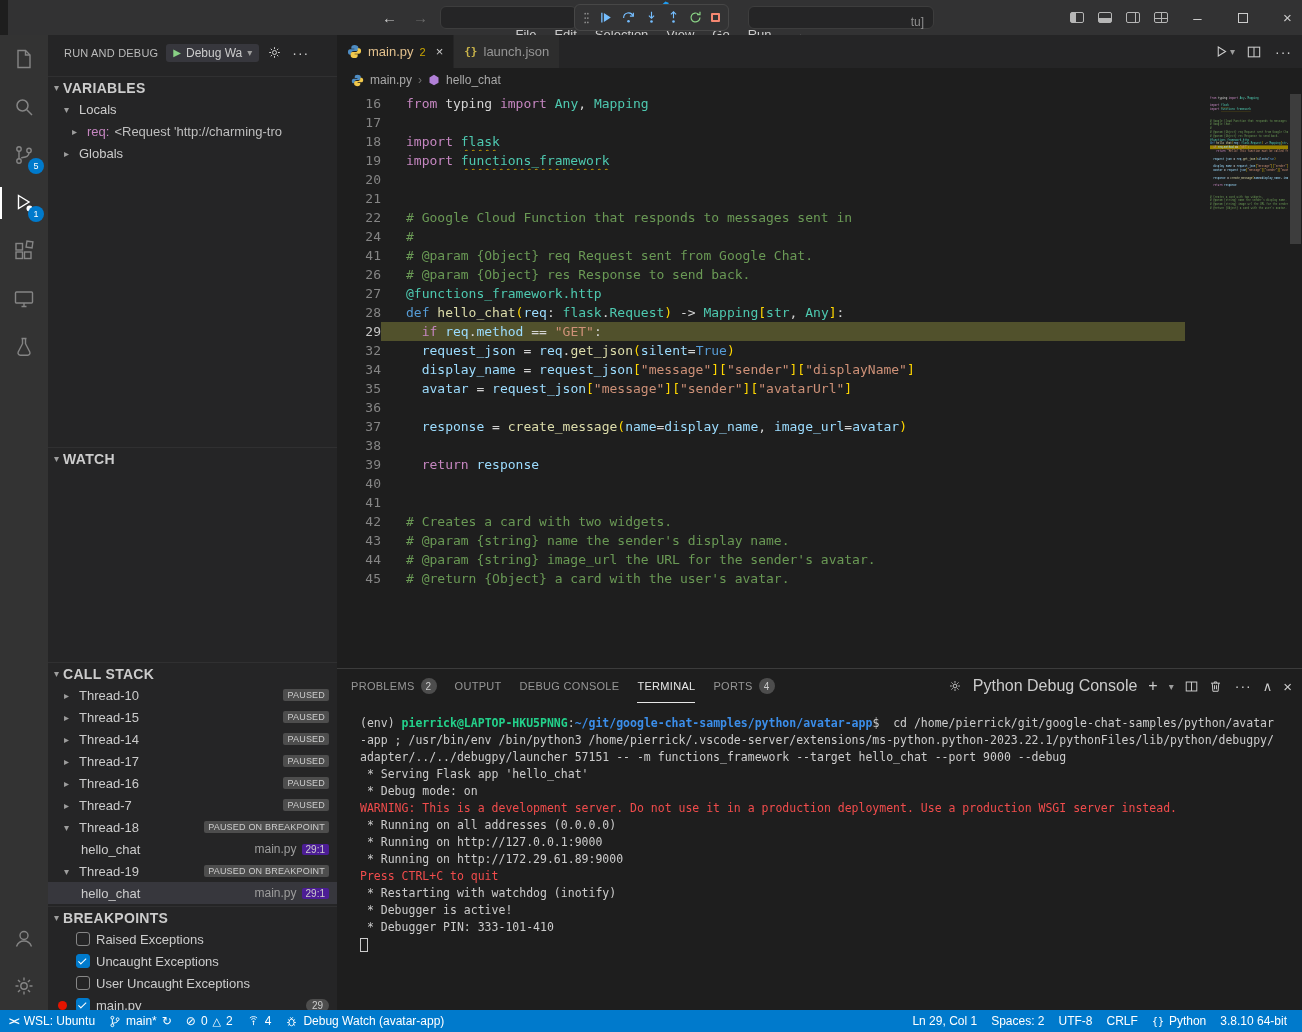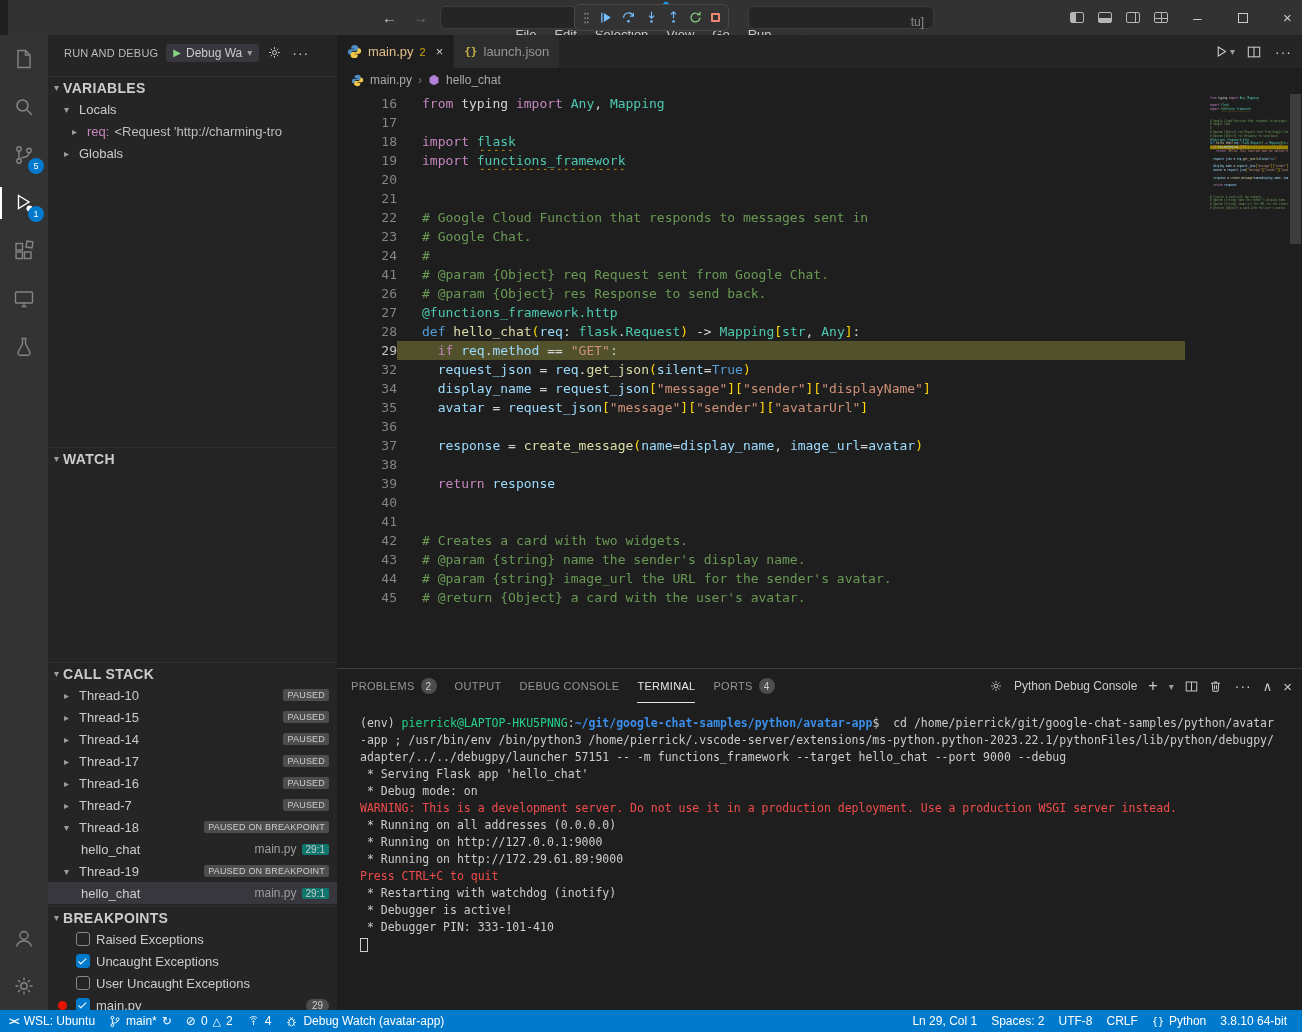--- a/index.html
+++ b/index.html
@@ -54,21 +54,21 @@
   .tree-row{height:22px;display:flex;align-items:center;gap:5px;padding-left:16px;cursor:pointer;white-space:nowrap;overflow:hidden;}
   .tree-row.indent2{padding-left:24px;}
   .tree-row .chev{width:10px;}
   .var-name{color:#c586c0;}
   .var-value{color:#bfbfbf;overflow:hidden;white-space:nowrap;}
   .tree-row.selected{background:#37373d;}
   .cs-name{color:#cccccc;}
   .cs-right{margin-left:auto;margin-right:8px;display:flex;align-items:center;gap:5px;}
   .cs-badge{font-size:9px;color:#cccccc;background:#4d4d4d;border-radius:2px;padding:1px 4px;letter-spacing:.2px;white-space:nowrap;}
   .cs-file{color:#9d9d9d;font-size:12px;}
-  .cs-loc{font-size:10px;color:#cccccc;background:#0f766e;border-radius:2px;padding:0 4px;}
+  .cs-loc{font-size:10px;color:#cccccc;background:#4c1d95;border-radius:2px;padding:0 4px;}
   .frame{padding-left:33px;}
   .bp-row{height:22px;display:flex;align-items:center;gap:6px;padding-left:28px;position:relative;cursor:pointer;}
   .bp-dot{position:absolute;left:10px;width:9px;height:9px;border-radius:50%;background:#e51400;}
   .bp-check{width:14px;height:14px;border:1px solid #878787;border-radius:3px;flex:none;display:flex;align-items:center;justify-content:center;}
   .bp-check.checked{background:#007acc;border-color:#007acc;}
   .bp-check.checked::after{content:'';width:7px;height:3px;border-left:1.6px solid #fff;border-bottom:1.6px solid #fff;transform:rotate(-45deg) translate(0,-1px);display:block;}
   .bp-label{color:#cccccc;}
   .bp-badge{margin-left:auto;margin-right:8px;font-size:10px;color:#cccccc;background:#4d4d4d;border-radius:8px;padding:1px 6px;}
 
   
@@ -77,21 +77,21 @@
   .tab{display:flex;align-items:center;gap:6px;padding:0 10px;background:#2d2d2d;border-right:1px solid #252526;font-size:13px;color:#969696;cursor:pointer;}
   .tab.active{background:#1e1e1e;}
   .tab-label.mod{color:#e2c08d;}
   .tab-problem{color:#cca700;font-size:11px;}
   .tab-close{color:#cccccc;font-size:13px;margin-left:4px;}
   .json-ic{color:#cbb54a;font-weight:bold;font-family:"DejaVu Sans Mono",monospace;font-size:11px;}
   .editor-actions{position:absolute;right:10px;top:0;height:33px;display:flex;align-items:center;gap:12px;color:#cccccc;}
   .breadcrumbs{height:24px;display:flex;align-items:center;gap:6px;padding-left:14px;font-size:12px;color:#a9a9a9;flex:none;background:#1e1e1e;}
   .bc-sep{color:#6e6e6e;}
   .editor{flex:1;position:relative;overflow:hidden;font-family:"DejaVu Sans Mono","Liberation Mono",monospace;font-size:13px;}
-  .code-rows{position:absolute;left:16px;top:2px;right:117px;}
+  .code-rows{position:absolute;left:0;top:2px;right:117px;}
   .code-row{display:flex;height:19px;line-height:19px;white-space:pre;}
   .ln-num{width:44px;text-align:right;color:#858585;flex:none;position:relative;}
   .code-row{position:relative;padding-left:0;}
   .ln-code{flex:1;padding-left:25px;overflow:hidden;}
   .code-row.current .ln-code{background:#51512c;}
   .code-row.current .ln-num{color:#c6c6c6;}
   .tk-k{color:#c586c0;} .tk-kb{color:#569cd6;} .tk-t{color:#4ec9b0;} .tk-f{color:#dcdcaa;}
   .tk-v{color:#9cdcfe;} .tk-s{color:#ce9178;} .tk-c{color:#6a9955;} .tk-p{color:#d4d4d4;} .tk-b{color:#ffd700;}
   .tk-u{color:#4ec9b0;text-decoration:underline wavy #c8a000 1px;text-underline-offset:3px;}
   .minimap{position:absolute;right:14px;top:4px;width:78px;height:560px;overflow:hidden;}
@@ -101,25 +101,25 @@
   .scroll-slider{position:absolute;right:1px;top:2px;width:11px;height:150px;background:rgba(121,121,121,.35);}
 
   
   .panel{height:342px;flex:none;border-top:1px solid #3c3c3c;display:flex;flex-direction:column;background:#1e1e1e;}
   .panel-header{height:34px;display:flex;align-items:center;padding:0 10px 0 14px;flex:none;}
   .panel-tabs{display:flex;gap:18px;height:34px;}
   .panel-tab{display:flex;align-items:center;gap:6px;font-size:11px;letter-spacing:.3px;color:#969696;height:34px;cursor:pointer;}
   .panel-tab.active{color:#e7e7e7;box-shadow:inset 0 -1px 0 #e7e7e7;}
   .pt-badge{min-width:16px;height:16px;border-radius:9px;background:#4d4d4d;color:#cccccc;font-size:10px;display:flex;align-items:center;justify-content:center;padding:0 4px;}
   .panel-right{margin-left:auto;display:flex;align-items:center;gap:11px;color:#cccccc;}
-  .pr-label{font-size:12px;color:#cccccc;}
+  .pr-label{font-size:16px;color:#cccccc;}
   .pr-ic{font-size:13px;cursor:pointer;display:flex;align-items:center;}
   .terminal{flex:1;overflow:hidden;padding:12px 0 0 23px;font-family:"DejaVu Sans Mono","Liberation Mono",monospace;font-size:11.5px;}
   .term-line{height:17px;line-height:17px;white-space:pre;}
-  .t-p{color:#cccccc;} .t-g{color:#23d18b;font-weight:normal;margin-top:6px;} .t-b{color:#3b8eea;font-weight:bold;} .t-r{color:#f14c4c;}
+  .t-p{color:#cccccc;} .t-g{color:#23d18b;font-weight:bold;margin-top:6px;} .t-b{color:#3b8eea;font-weight:bold;} .t-r{color:#f14c4c;}
   .term-cursor{display:inline-block;width:8px;height:14px;border:1px solid #cccccc;vertical-align:middle;}
 
   
   .statusbar{position:absolute;left:0;bottom:0;width:1302px;height:22px;background:#007acc;display:flex;align-items:center;justify-content:space-between;color:#ffffff;font-size:12px;}
   .sb-group{display:flex;align-items:center;height:22px;}
   .sb{display:flex;align-items:center;gap:5px;padding:0 7px;height:22px;white-space:nowrap;cursor:pointer;}
   .sb-remote-ic{font-weight:bold;font-size:10px;letter-spacing:-1px;}
 </style>
 </head>
 <body>
@@ -480,21 +480,20 @@
 
     <div class="editor">
       <div class="code-rows">
           <div class="code-row"><span class="ln-num">16</span><div class="ln-code"><span class="tk-k">from </span><span class="tk-p">typing </span><span class="tk-k">import </span><span class="tk-t">Any</span><span class="tk-p">, </span><span class="tk-t">Mapping</span></div></div>
           <div class="code-row"><span class="ln-num">17</span><div class="ln-code"></div></div>
           <div class="code-row"><span class="ln-num">18</span><div class="ln-code"><span class="tk-k">import </span><span class="tk-u">flask</span></div></div>
           <div class="code-row"><span class="ln-num">19</span><div class="ln-code"><span class="tk-k">import </span><span class="tk-u">functions_framework</span></div></div>
           <div class="code-row"><span class="ln-num">20</span><div class="ln-code"></div></div>
           <div class="code-row"><span class="ln-num">21</span><div class="ln-code"></div></div>
           <div class="code-row"><span class="ln-num">22</span><div class="ln-code"><span class="tk-c"># Google Cloud Function that responds to messages sent in</span></div></div>
-          <div class="code-row"><span class="ln-num">23</span><div class="ln-code"><span class="tk-c"># Google Chat.</span></div></div>
           <div class="code-row"><span class="ln-num">24</span><div class="ln-code"><span class="tk-c">#</span></div></div>
           <div class="code-row"><span class="ln-num">41</span><div class="ln-code"><span class="tk-c"># @param {Object} req Request sent from Google Chat.</span></div></div>
           <div class="code-row"><span class="ln-num">26</span><div class="ln-code"><span class="tk-c"># @param {Object} res Response to send back.</span></div></div>
           <div class="code-row"><span class="ln-num">27</span><div class="ln-code"><span class="tk-t">@functions_framework.http</span></div></div>
           <div class="code-row"><span class="ln-num">28</span><div class="ln-code"><span class="tk-kb">def </span><span class="tk-f">hello_chat</span><span class="tk-b">(</span><span class="tk-v">req</span><span class="tk-p">: </span><span class="tk-t">flask</span><span class="tk-p">.</span><span class="tk-t">Request</span><span class="tk-b">)</span><span class="tk-p"> -&gt; </span><span class="tk-t">Mapping</span><span class="tk-b">[</span><span class="tk-t">str</span><span class="tk-p">, </span><span class="tk-t">Any</span><span class="tk-b">]</span><span class="tk-p">:</span></div></div>
           <div class="code-row current"><span class="ln-num">29</span><div class="ln-code"><span class="tk-p">  </span><span class="tk-k">if </span><span class="tk-v">req</span><span class="tk-p">.</span><span class="tk-v">method</span><span class="tk-p"> == </span><span class="tk-s">"GET"</span><span class="tk-p">:</span></div></div>
           <div class="code-row"><span class="ln-num">32</span><div class="ln-code"><span class="tk-p">  </span><span class="tk-v">request_json</span><span class="tk-p"> = </span><span class="tk-v">req</span><span class="tk-p">.</span><span class="tk-f">get_json</span><span class="tk-b">(</span><span class="tk-v">silent</span><span class="tk-p">=</span><span class="tk-kb">True</span><span class="tk-b">)</span></div></div>
           <div class="code-row"><span class="ln-num">34</span><div class="ln-code"><span class="tk-p">  </span><span class="tk-v">display_name</span><span class="tk-p"> = </span><span class="tk-v">request_json</span><span class="tk-b">[</span><span class="tk-s">"message"</span><span class="tk-b">][</span><span class="tk-s">"sender"</span><span class="tk-b">][</span><span class="tk-s">"displayName"</span><span class="tk-b">]</span></div></div>
           <div class="code-row"><span class="ln-num">35</span><div class="ln-code"><span class="tk-p">  </span><span class="tk-v">avatar</span><span class="tk-p"> = </span><span class="tk-v">request_json</span><span class="tk-b">[</span><span class="tk-s">"message"</span><span class="tk-b">][</span><span class="tk-s">"sender"</span><span class="tk-b">][</span><span class="tk-s">"avatarUrl"</span><span class="tk-b">]</span></div></div>
           <div class="code-row"><span class="ln-num">36</span><div class="ln-code"></div></div>

